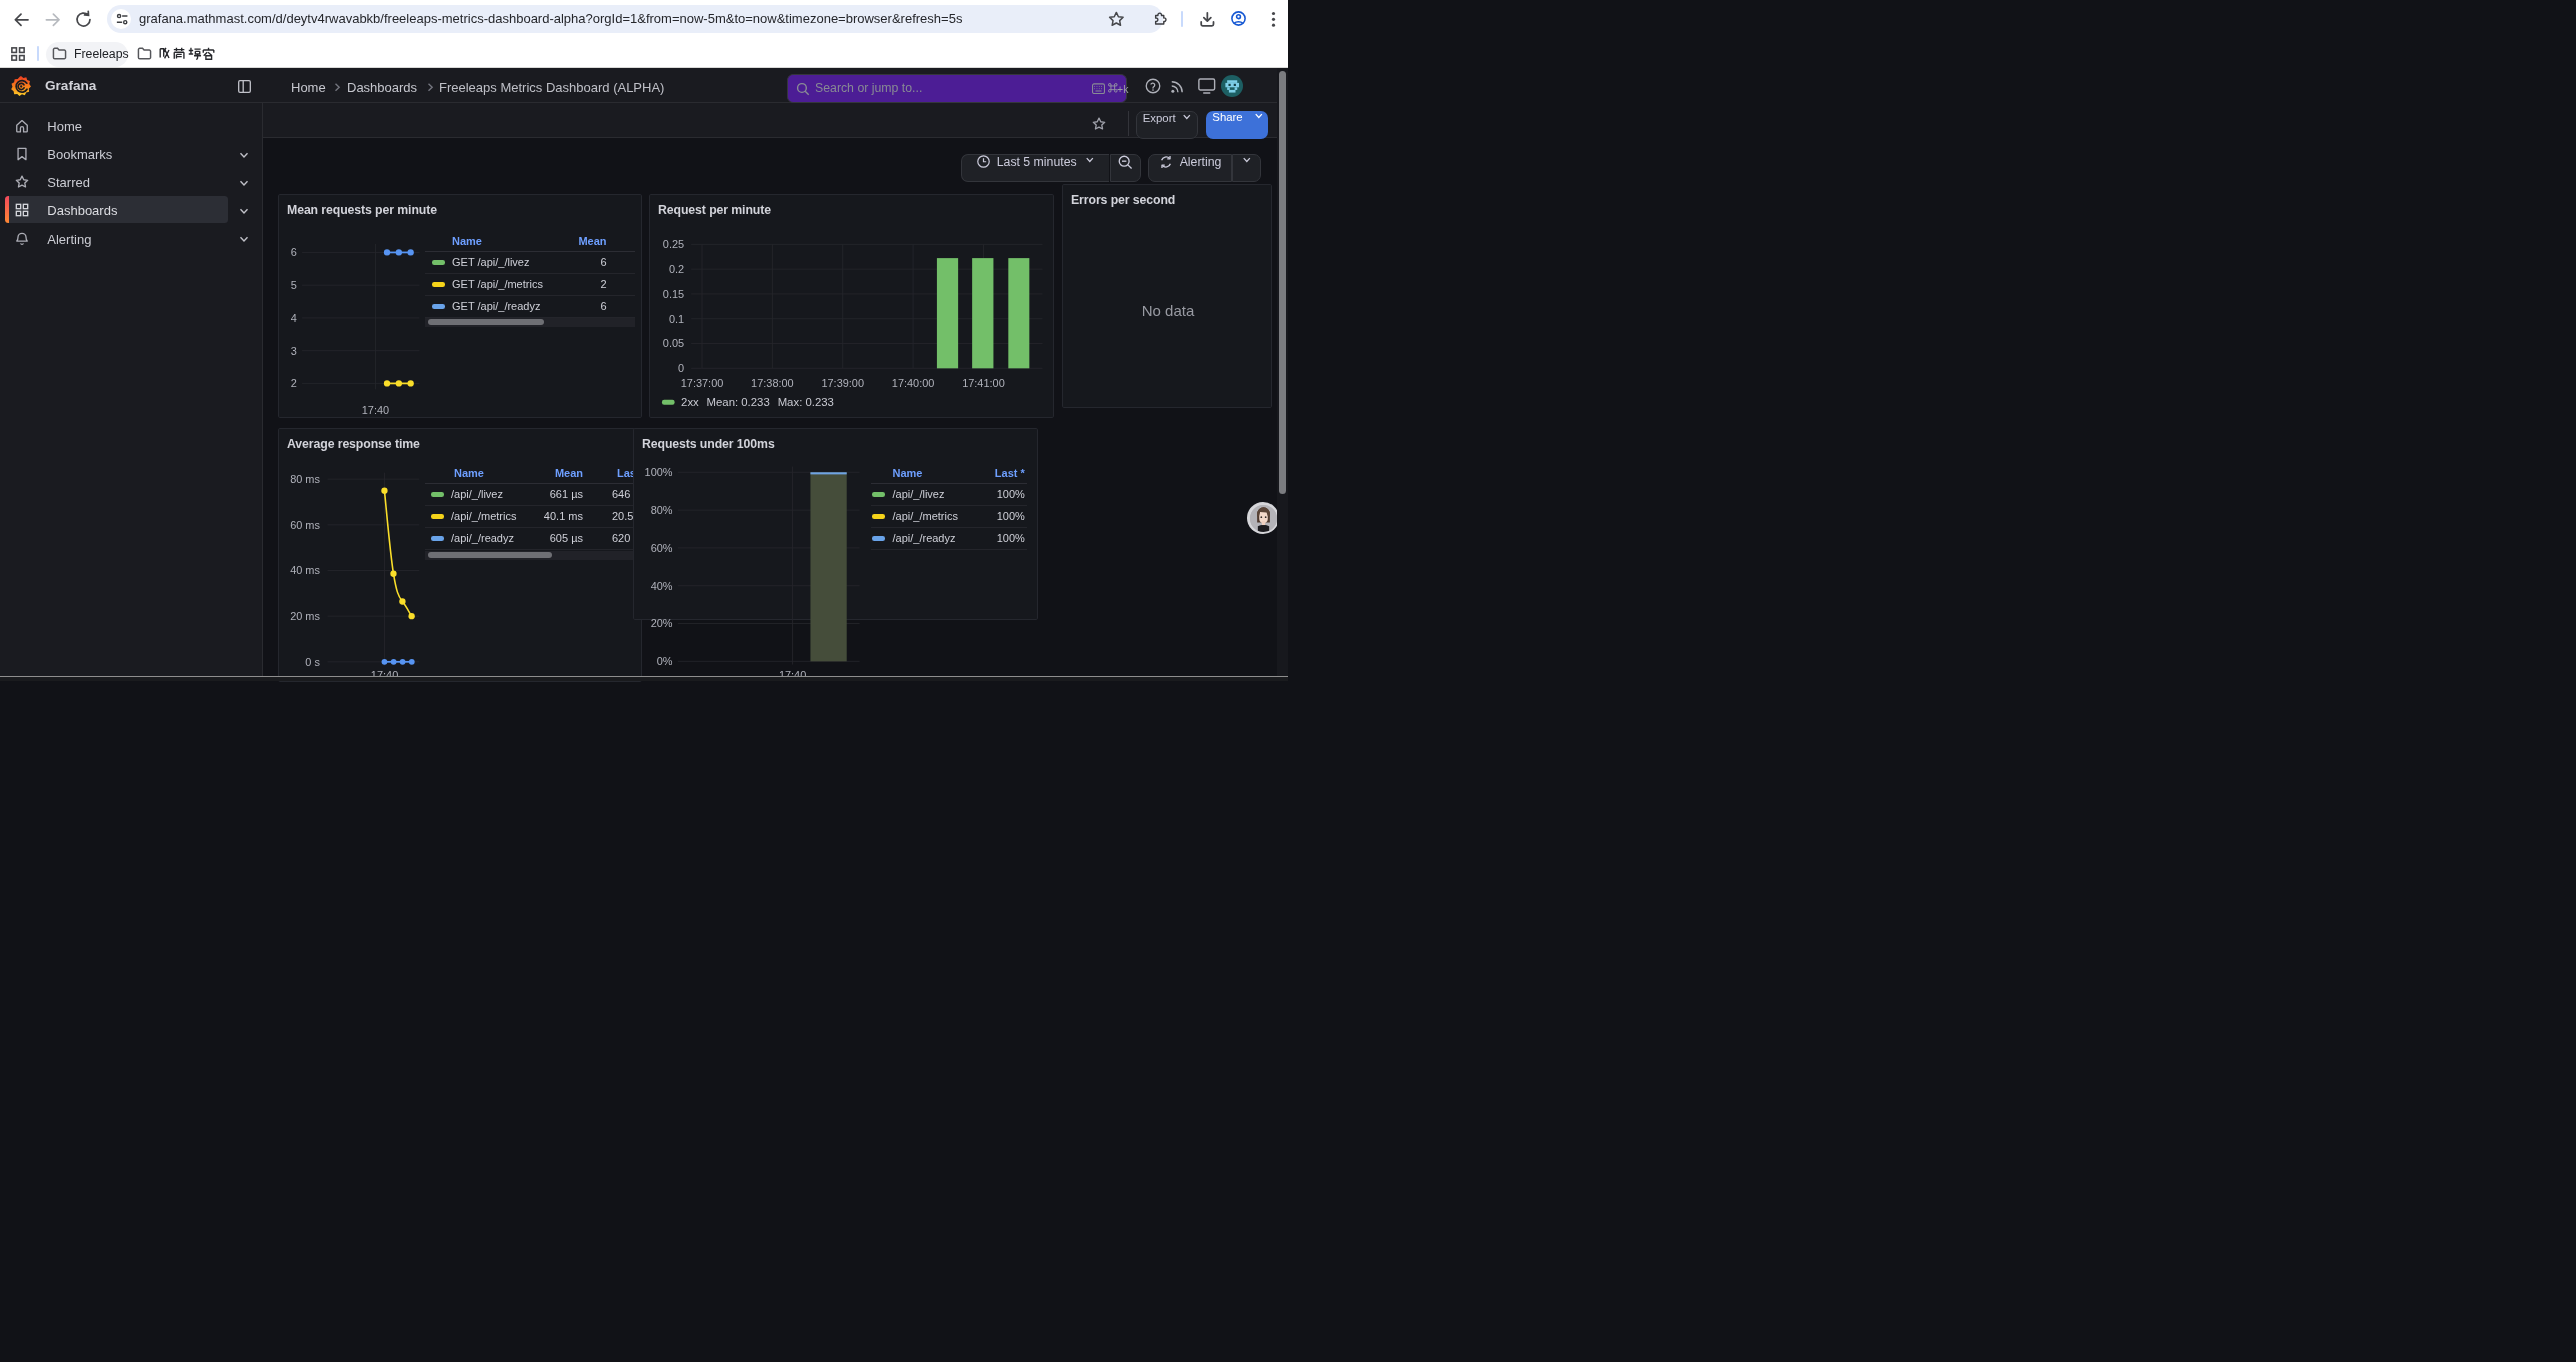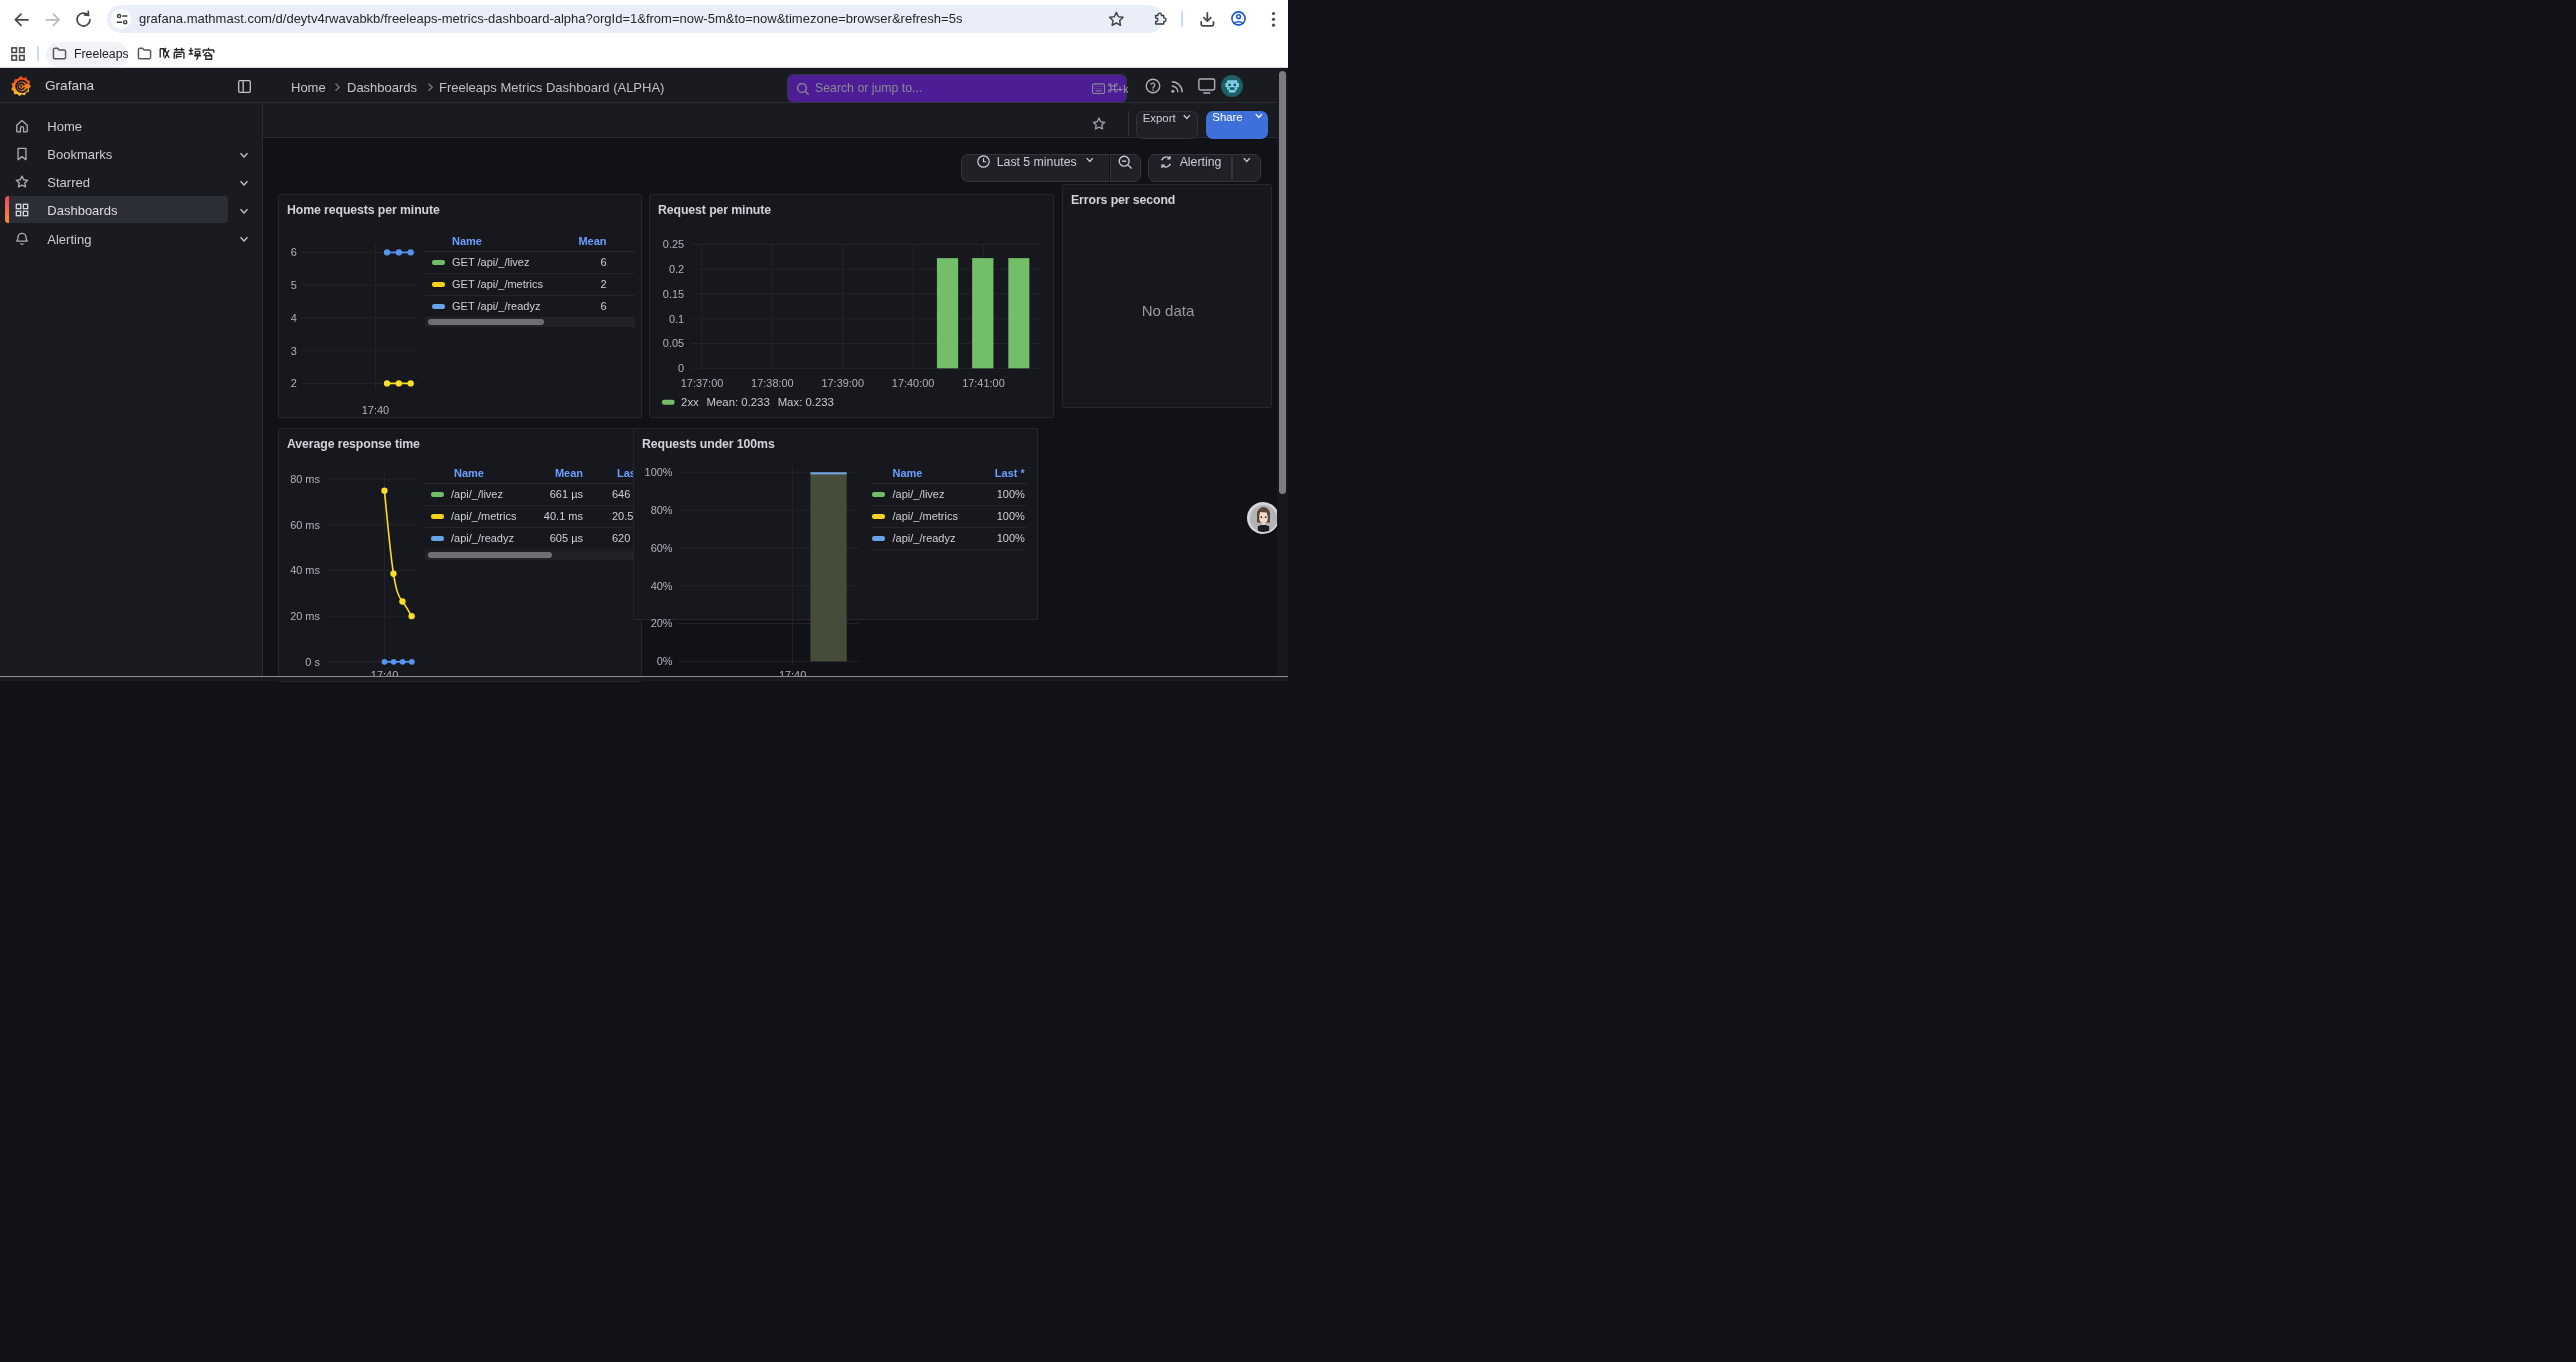--- a/index.html
+++ b/index.html
@@ -141,21 +141,21 @@
           <stop offset="1" stop-color="#fcd229"></stop>
       </linearGradient>
     </defs>
     <path fill="url(#glogo)" d="M11.5 1 L14.2 3.1 L17.6 2.4 L18.6 5.6 L21.8 6.8 L21 10.2 L23 13 L20.5 15.4 L20.8 18.9 L17.5 19.8 L15.9 23 L12.6 22 L9.7 24 L7.2 21.6 L3.7 21.8 L3 18.4 L0.2 16.3 L1.7 13.2 L0.6 9.8 L3.6 8.1 L4.2 4.6 L7.7 4.5 L10 1.8 Z"></path>
     <g fill="none" stroke="#1a1b20" stroke-width="2" stroke-linecap="round">
       <path d="M18.2 9.2 A 6.7 6.7 0 1 0 18.4 16.2"></path>
       <path d="M14.9 11.1 A 3.6 3.6 0 1 0 15 14.6"></path>
     </g>
     <circle cx="11.7" cy="13" r="1.3" fill="#1a1b20"></circle>
   </svg>
-  <div class="abs" style="left:45px;top:78px;font-size:13.6px;font-weight:400;color:#d2d3d9">Grafana</div>
+  <div class="abs" style="left:45px;top:78px;font-size:13.6px;font-weight:700;color:#d2d3d9">Grafana</div>
 
   <svg class="abs" style="left:238px;top:80px" width="13" height="13" viewBox="0 0 15 15">
     <rect x="0.8" y="0.8" width="13.4" height="13.4" rx="1.5" fill="none" stroke="#c2c3ca" stroke-width="1.5"></rect>
     <line x1="6" y1="0.8" x2="6" y2="14.2" stroke="#c2c3ca" stroke-width="1.5"></line>
   </svg>
 
   <div class="abs crumb" style="left:291px;top:80px">Home</div>
   <svg class="abs" style="left:332px;top:82px" width="10.5" height="10.5" viewBox="0 0 12 12">
       <path d="M4 2 l4.2 4 -4.2 4" fill="none" stroke="#73757e" stroke-width="1.6"></path>
     </svg>
@@ -309,21 +309,21 @@
   </div>
   <div class="btn" style="left:1232px;top:154px;width:29px;background:#1f2126;border:0.9px solid #33353b;border-left:0.9px solid #33353b;border-radius:0 7px 7px 0">
     <svg width="9.6" height="9.6" viewBox="0 0 11 11">
         <path d="M2 3.6 l3.5 3.8 3.5 -3.8" fill="none" stroke="#ccccdc" stroke-width="1.5"></path>
       </svg>
   </div>
 </div>
 <div id="panels">
 
 <div class="panel" style="left:278px;top:194px;width:364px;height:224px">
-  <div class="ptitle">Home requests per minute</div>
+  <div class="ptitle">Mean requests per minute</div>
   <svg class="abs" style="left:0;top:0" width="364" height="225" viewBox="0 0 415 257">
     <g stroke="#25262c" stroke-width="1">
       <line x1="26" y1="65.6" x2="160" y2="65.6"></line>
           <line x1="26" y1="103" x2="160" y2="103"></line>
       <line x1="26" y1="140.4" x2="160" y2="140.4"></line>
           <line x1="26" y1="177.8" x2="160" y2="177.8"></line>
       <line x1="26" y1="215.2" x2="160" y2="215.2"></line>
       <line x1="109.8" y1="56" x2="109.8" y2="222"></line>
     </g>
     <g class="axis" text-anchor="end">

